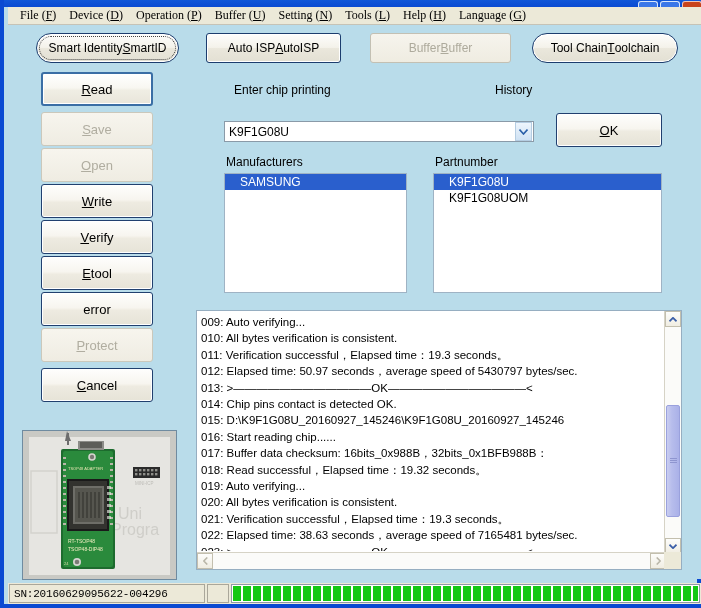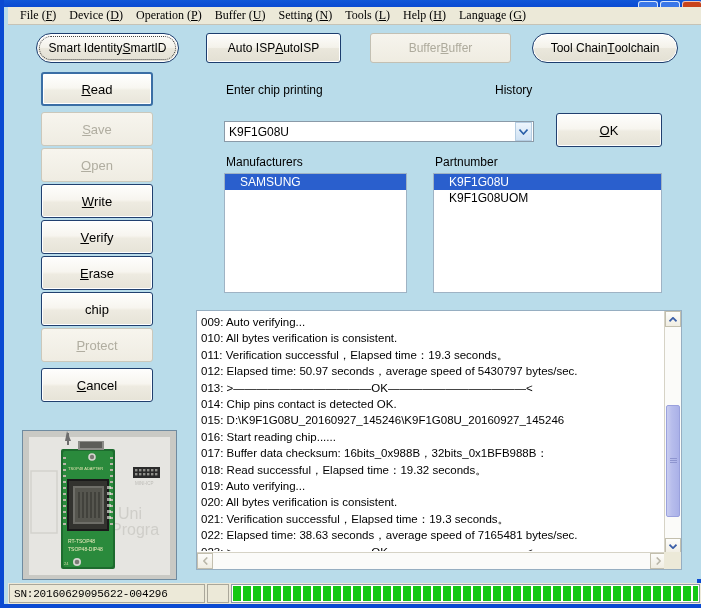--- a/index.html
+++ b/index.html
@@ -380,39 +380,39 @@
         <span>rite</span>
     </div>
     <div class="sidebtn" style="top:195px">
       <span></span>
         <u>V</u>
         <span>erify</span>
     </div>
     <div class="sidebtn" style="top:231px">
       <span></span>
         <u>E</u>
-        <span>rase</span>
+        <span>tool</span>
     </div>
     <div class="sidebtn" style="top:267px">
-      <span>chip</span>
+      <span>error</span>
         <u></u>
         <span></span>
     </div>
     <div class="sidebtn disabled" style="top:303px">
       <span></span>
         <u>P</u>
         <span>rotect</span>
     </div>
     <div class="sidebtn" style="top:343px">
       <span></span>
         <u>C</u>
         <span>ancel</span>
     </div>
 
-    <div class="lbl" style="left:218px; top:58px">Enter chip printing</div>
+    <div class="lbl" style="left:226px; top:58px">Enter chip printing</div>
     <div class="lbl" style="left:487px; top:58px">History</div>
 
     <div id="combo">
       <div class="cval" title="K9F1G08U">K9F1G08U</div>
       <div class="carrow">
         <svg width="9" height="6" viewBox="0 0 9 6">
             <path d="M0.5 0.5 L4.5 5 L8.5 0.5" fill="none" stroke="#2a5fa8" stroke-width="1.6"></path>
           </svg>
       </div>
     </div>

